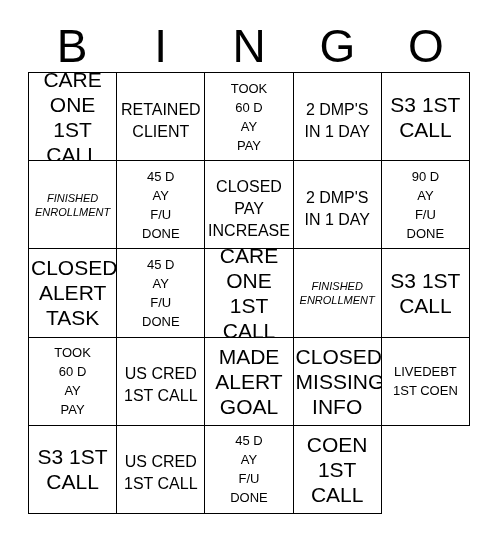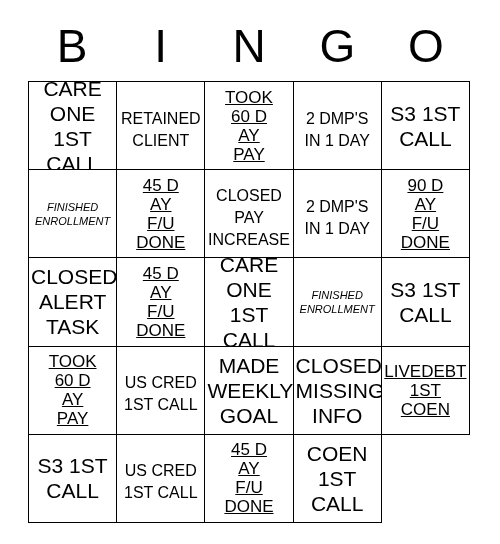--- a/index.html
+++ b/index.html
@@ -41,21 +41,21 @@
     font-weight: normal;
     letter-spacing: 0;
     color: #000000;
     user-select: none;
   }
 
   
   .grid {
     position: absolute;
     left: 28px;
-    top: 81px;
+    top: 72px;
     width: 442px;
     height: 442px;
     box-sizing: border-box;
     border-top: 1px solid #000;
     border-left: 1px solid #000;
     display: grid;
     grid-template-columns: repeat(5, 1fr);
     grid-template-rows: repeat(5, 1fr);
   }
 
@@ -77,21 +77,21 @@
     width: 100%;
     text-align: center;
     white-space: pre-line;
     color: #000000;
   }
 
   
   .sz-xl .cell-text { font-size: 34px; line-height: 38px; }
   .sz-lg .cell-text { font-size: 21px; line-height: 25px; }
   .sz-md .cell-text { font-size: 16px; line-height: 22px; margin-top: 8px; }
-  .sz-sm .cell-text { font-size: 17px; line-height: 19px; text-decoration: underline; }
+  .sz-sm .cell-text { font-size: 13px; line-height: 19px; }
   .sz-xs .cell-text { font-size: 11px; line-height: 14px; font-style: italic; }
 </style>
 </head>
 <body>
 
 <div class="card">
 
   <div class="header-row">
     <div class="header-cell">B</div>
     <div class="header-cell">I</div>
@@ -178,21 +178,21 @@
 60 D
 AY
 PAY</span>
       </div>
       <div class="cell sz-md">
         <span class="cell-text">US CRED
 1ST CALL</span>
       </div>
       <div class="cell sz-lg">
         <span class="cell-text">MADE
-WEEKLY
+ALERT
 GOAL</span>
       </div>
       <div class="cell sz-lg">
         <span class="cell-text">CLOSED
 MISSING
 INFO</span>
       </div>
       <div class="cell sz-sm">
         <span class="cell-text">LIVEDEBT
 1ST COEN</span>

